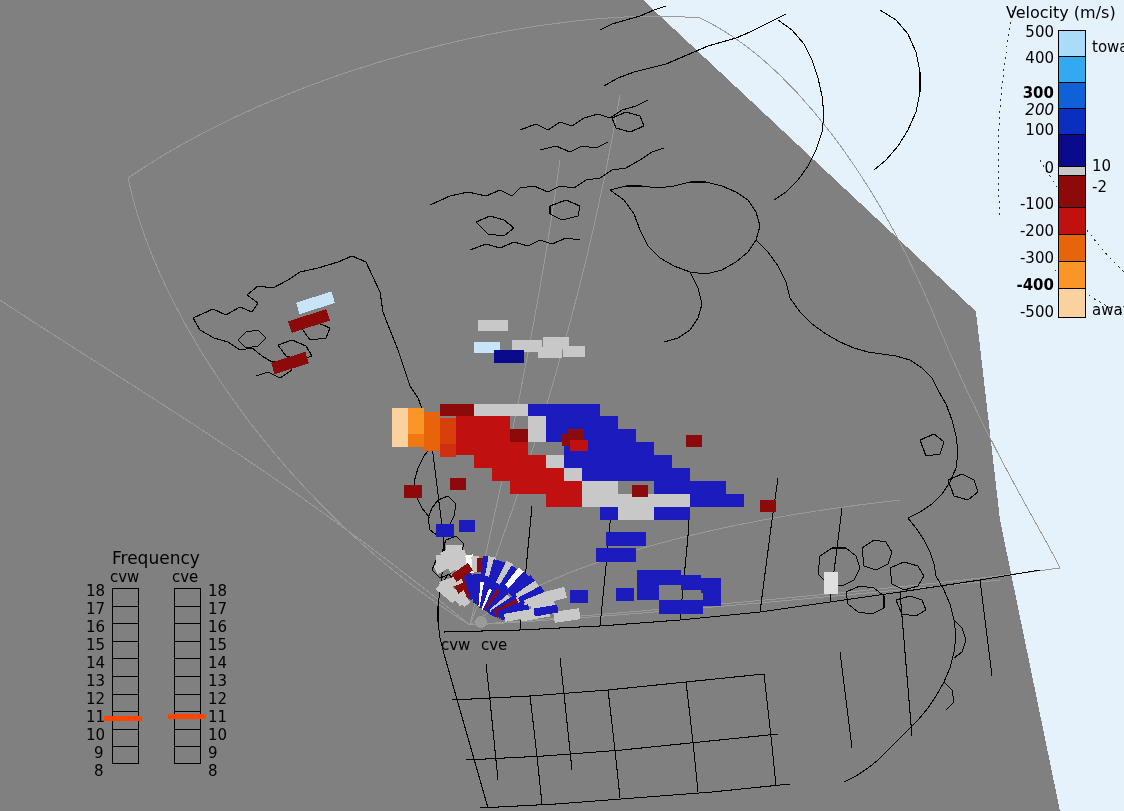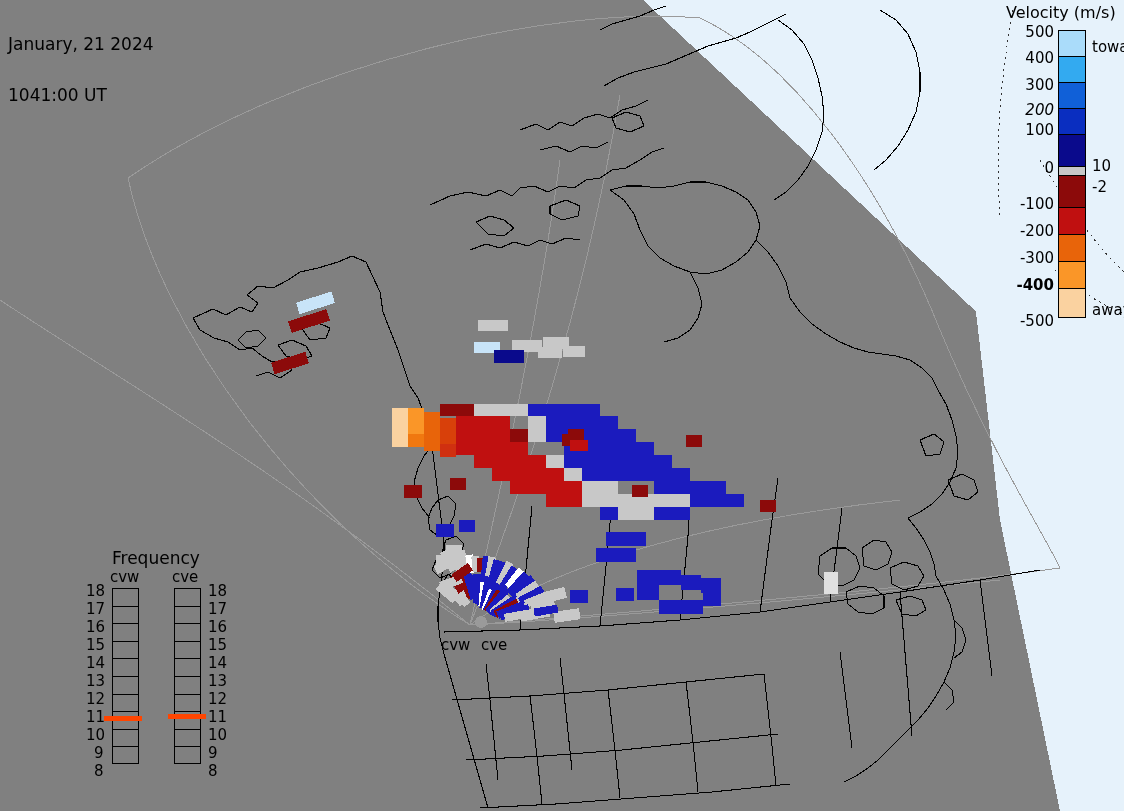--- a/index.html
+++ b/index.html
@@ -550,24 +550,20 @@
         <rect x="434" y="560" width="24" height="9" fill="#c8c8c8" transform="rotate(-28 446 564)"></rect>
         <rect x="440" y="578" width="22" height="9" fill="#c8c8c8" transform="rotate(-20 451 582)"></rect>
         <rect x="452" y="568" width="20" height="9" fill="#8c0a0a" transform="rotate(-35 462 572)"></rect>
       </g>
 
       <circle cx="481" cy="622" r="6" fill="#9a9a9a"></circle>
 
     </svg>
   </div>
 
-  <div id="timestamp">
-    <div>January, 21 2024</div>
-    <div>1041:00 UT</div>
-  </div>
 
   <div class="site-label" style="left:441px; top:636px;">cvw</div>
   <div class="site-label" style="left:481px; top:636px;">cve</div>
 
   <div id="velocity-panel">
     <div id="velocity-title">Velocity (m/s)</div>
 
     <div id="velocity-bar">
       <div class="vseg" style="height:26px;  background:#aadcfa;"></div>
       <div class="vseg" style="height:26px;  background:#33aaf0;"></div>
@@ -577,29 +573,29 @@
       <div class="vseg" style="height:9px;   background:#c8c8c8;"></div>
       <div class="vseg" style="height:32px;  background:#8c0a0a;"></div>
       <div class="vseg" style="height:27px;  background:#c01010;"></div>
       <div class="vseg" style="height:27px;  background:#e8640a;"></div>
       <div class="vseg" style="height:27px;  background:#fa9628;"></div>
       <div class="vseg" style="height:28px;  background:#fad2a0;"></div>
     </div>
 
     <div class="vtick" style="top:25px;">500</div>
     <div class="vtick" style="top:51px;">400</div>
-    <div class="vtick" style="top:78px;">300</div>
+    <div class="vtick" style="top:86px;font-weight:bold;">300</div>
     <div class="vtick" style="top:103px;font-style:italic;">200</div>
     <div class="vtick" style="top:123px;">100</div>
     <div class="vtick" style="top:161px;">0</div>
     <div class="vtick" style="top:197px;">-100</div>
     <div class="vtick" style="top:224px;">-200</div>
     <div class="vtick" style="top:251px;">-300</div>
     <div class="vtick" style="top:278px;font-weight:bold;">-400</div>
-    <div class="vtick" style="top:314px;">-500</div>
+    <div class="vtick" style="top:305px;">-500</div>
 
     <div class="vside" style="top:40px;">toward</div>
     <div class="vside" style="top:159px;">10</div>
     <div class="vside" style="top:180px;">-2</div>
     <div class="vside" style="top:303px;">away</div>
   </div>
 
   <div id="frequency-panel">
     <div id="frequency-title">Frequency</div>
 

